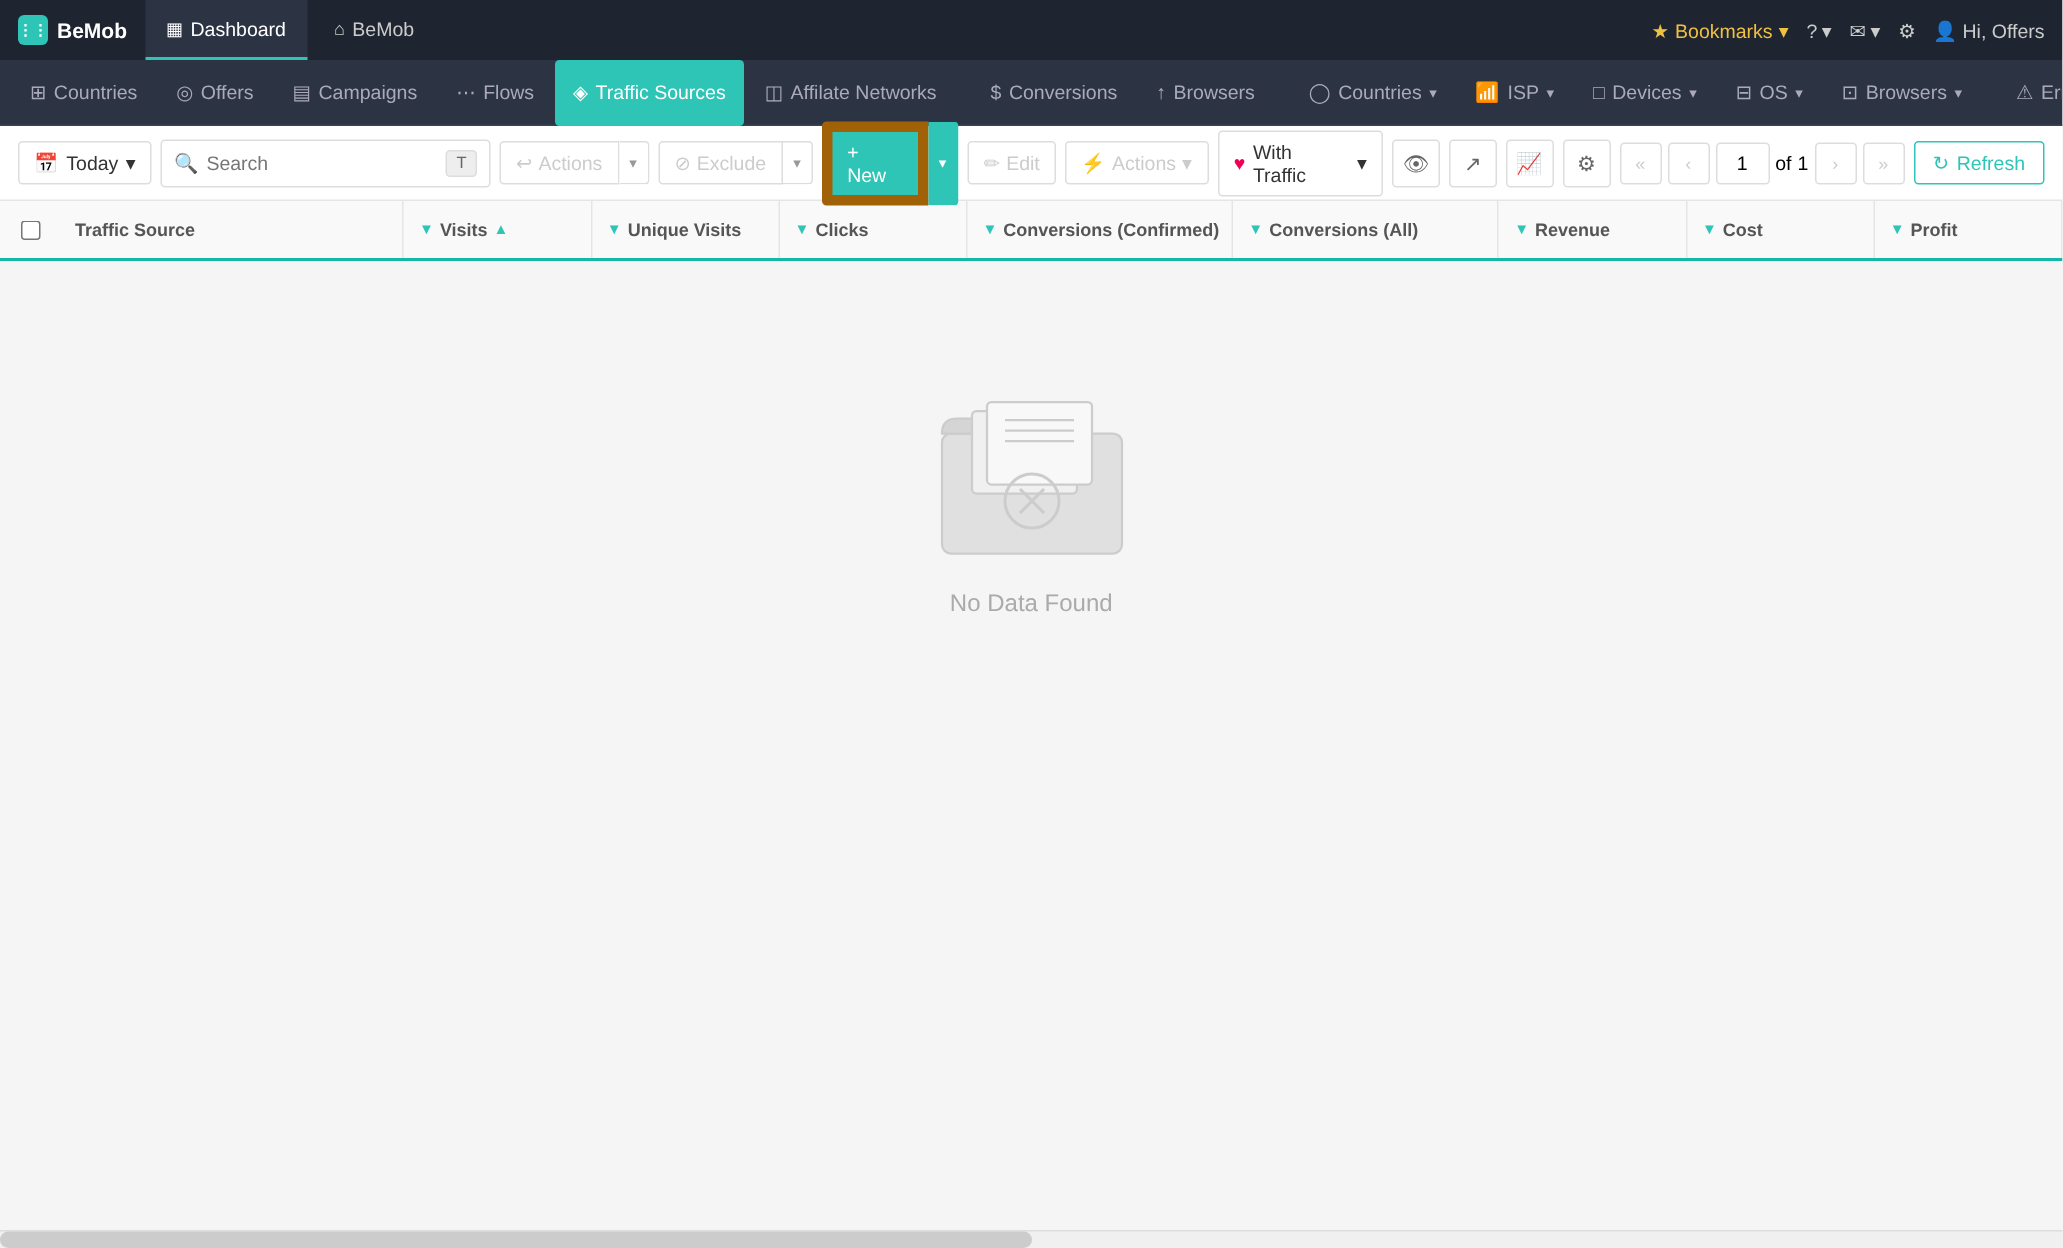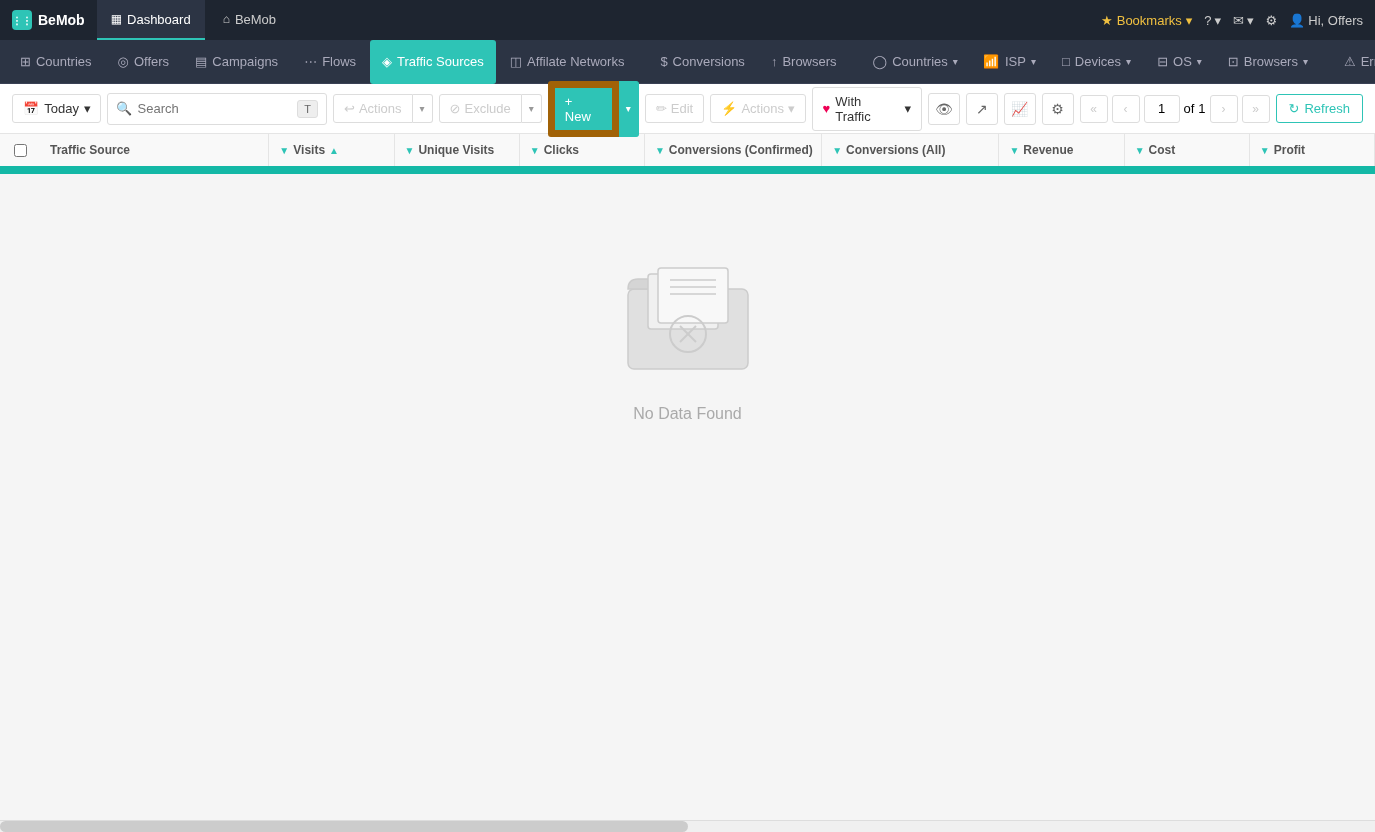--- a/index.html
+++ b/index.html
@@ -245,21 +245,21 @@
       font-size: 13px;
       color: #2ec4b6;
     }
 
     
     .table-header {
       background: #f9f9f9;
       display: flex;
       align-items: center;
       height: 40px;
-      border-bottom: 8px solid #14b8a6;
+      border-bottom: 2px solid #14b8a6;
       font-size: 12px;
       color: #555;
       font-weight: 600;
     }
     .th-checkbox {
       width: 40px;
       display: flex; align-items: center; justify-content: center;
       flex-shrink: 0;
     }
     .th-cell {
@@ -283,21 +283,20 @@
     .col-profit { flex: 1; min-width: 80px; }
 
     
     .empty-state {
       display: flex;
       flex-direction: column;
       align-items: center;
       justify-content: center;
       padding: 80px 0 60px;
       color: #aaa;
-      gap: 11px;
     }
     .folder-icon {
       width: 140px;
       height: 120px;
       margin-bottom: 20px;
     }
     .empty-text {
       font-size: 16px;
       color: #aaa;
     }

